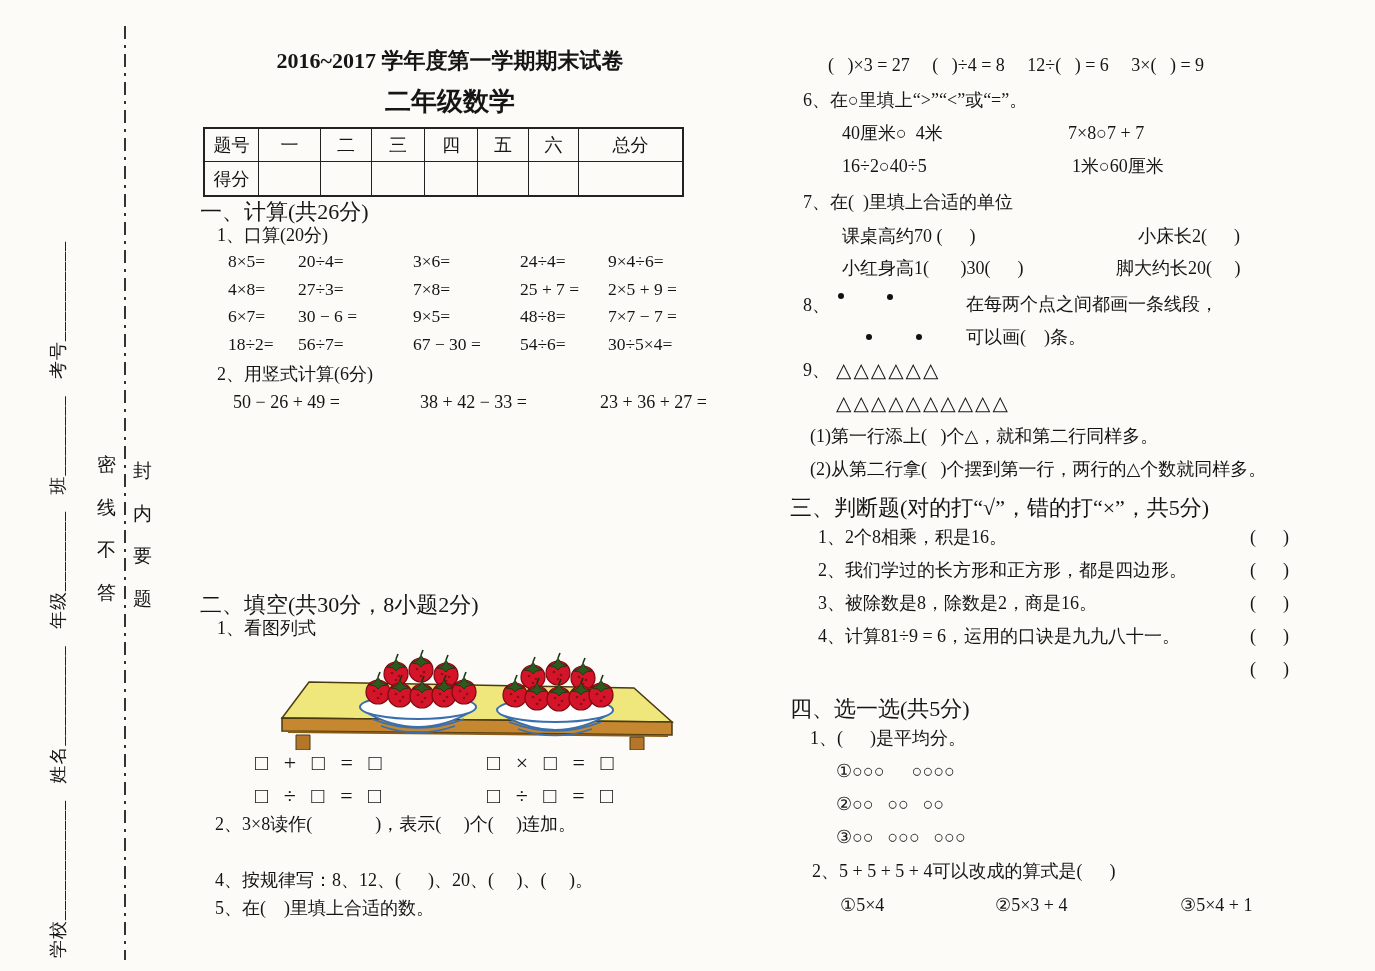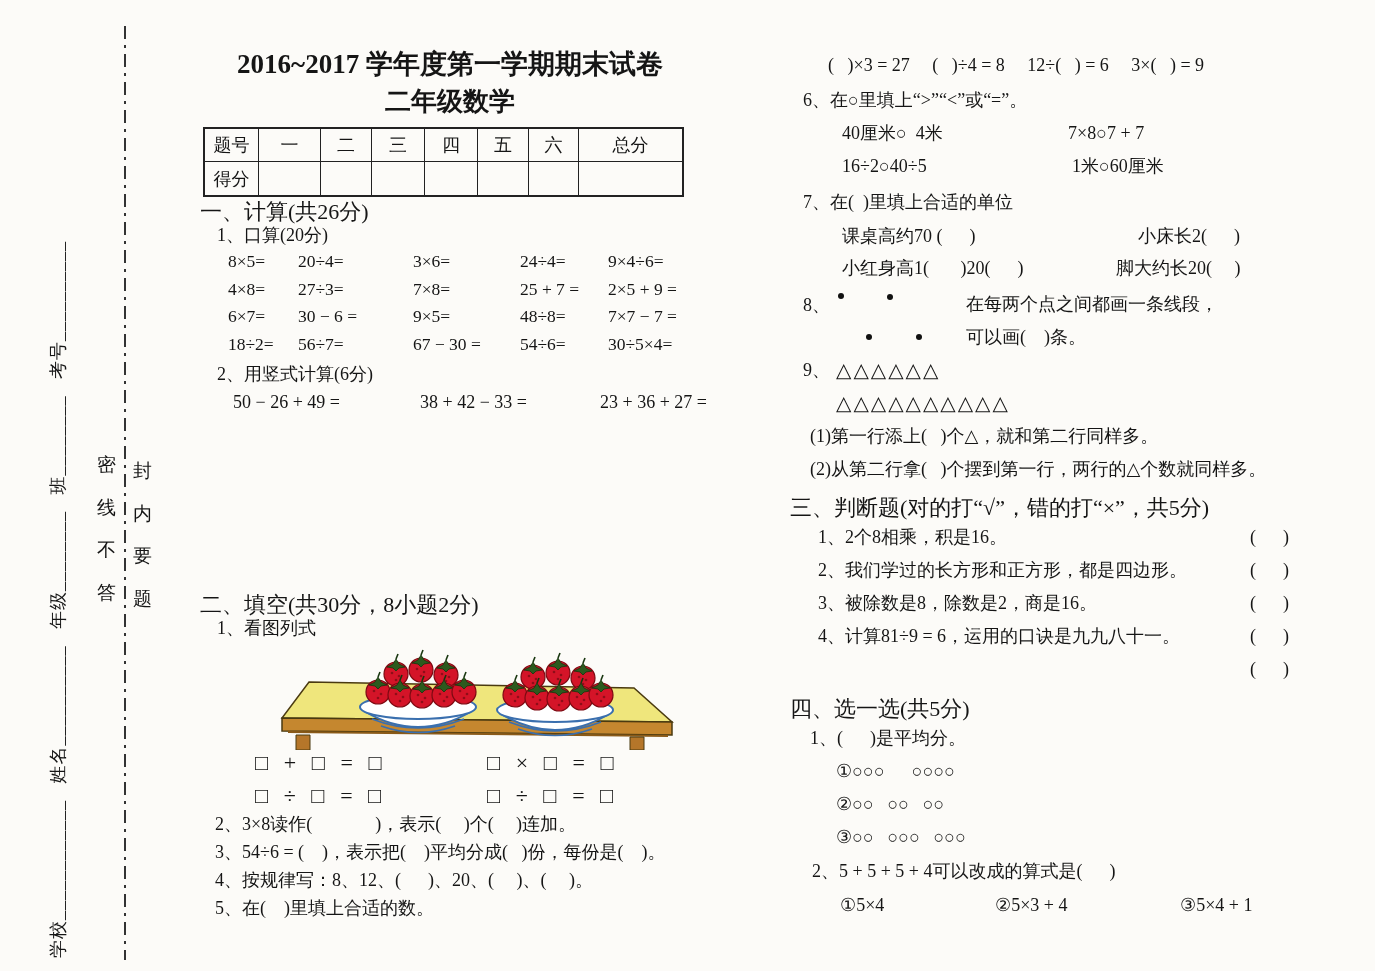--- a/index.html
+++ b/index.html
@@ -4,21 +4,21 @@
 <style>
   html,body { margin:0; padding:0; background:#e8e8e4; }
   #paper {
     position:relative; width:1375px; height:971px; margin:0 auto;
     background:#fcfbf8; color:#151515; overflow:hidden;
     font-family:"Liberation Serif","DejaVu Serif",serif;
   }
   .abs { position:absolute; white-space:pre; }
   .line { font-size:18px; line-height:1.2; }
   .heading { font-size:22px; }
-  .title { font-weight:bold; font-size:27px; text-align:center; width:560px; }
+  .title { font-weight:bold; font-size:22px; text-align:center; width:560px; }
   
   #seal-line {
     position:absolute; left:124px; top:26px; width:2px; height:934px;
     background:repeating-linear-gradient(to bottom,#333 0 13px,transparent 13px 19px,#333 19px 22px,transparent 22px 28px);
   }
   .seal-fields {
     position:absolute; left:46px; top:958px; width:830px;
     transform:rotate(-90deg); transform-origin:0 0;
     font-size:18px; letter-spacing:1px; white-space:pre;
   }
@@ -164,35 +164,34 @@
       <use href="#berry" x="303" y="54"></use>
       <use href="#berry" x="323" y="51"></use>
   </svg>
 
   <div class="abs eq-squares" style="left:255px;top:750px">□ + □ = □</div>
   <div class="abs eq-squares" style="left:487px;top:750px">□ × □ = □</div>
   <div class="abs eq-squares" style="left:255px;top:783px">□ ÷ □ = □</div>
   <div class="abs eq-squares" style="left:487px;top:783px">□ ÷ □ = □</div>
 
   <div class="abs line" style="left:215px;top:814px">2、3×8读作(              )，表示(     )个(     )连加。</div>
-  <div class="abs line" style="left:215px;top:842px">3、54÷6 = (    )，表示把(    )平均分成(   )份，每份是(    )。</div>
   <div class="abs line" style="left:215px;top:870px">4、按规律写：8、12、(      )、20、(     )、(     )。</div>
   <div class="abs line" style="left:215px;top:898px">5、在(    )里填上合适的数。</div>
 
   <div class="abs line" style="left:828px;top:55px">(   )×3 = 27     (   )÷4 = 8     12÷(   ) = 6     3×(   ) = 9</div>
   <div class="abs line" style="left:803px;top:90px">6、在○里填上“&gt;”“&lt;”或“=”。</div>
   <div class="abs line" style="left:842px;top:123px">40厘米○  4米</div>
   <div class="abs line" style="left:1068px;top:123px">7×8○7 + 7</div>
   <div class="abs line" style="left:842px;top:156px">16÷2○40÷5</div>
   <div class="abs line" style="left:1072px;top:156px">1米○60厘米</div>
 
   <div class="abs line" style="left:803px;top:192px">7、在(  )里填上合适的单位</div>
   <div class="abs line" style="left:842px;top:226px">课桌高约70 (      )</div>
   <div class="abs line" style="left:1138px;top:226px">小床长2(      )</div>
-  <div class="abs line" style="left:842px;top:258px">小红身高1(       )20(      )</div>
+  <div class="abs line" style="left:842px;top:258px">小红身高1(       )30(      )</div>
   <div class="abs line" style="left:1116px;top:258px">脚大约长20(     )</div>
 
   <div class="abs line" style="left:803px;top:295px">8、</div>
   <div class="dot" style="left:838px;top:293px"></div>
   <div class="dot" style="left:887px;top:294px"></div>
   <div class="dot" style="left:866px;top:334px"></div>
   <div class="dot" style="left:916px;top:334px"></div>
   <div class="abs line" style="left:966px;top:294px">在每两个点之间都画一条线段，</div>
   <div class="abs line" style="left:966px;top:327px">可以画(    )条。</div>
 

